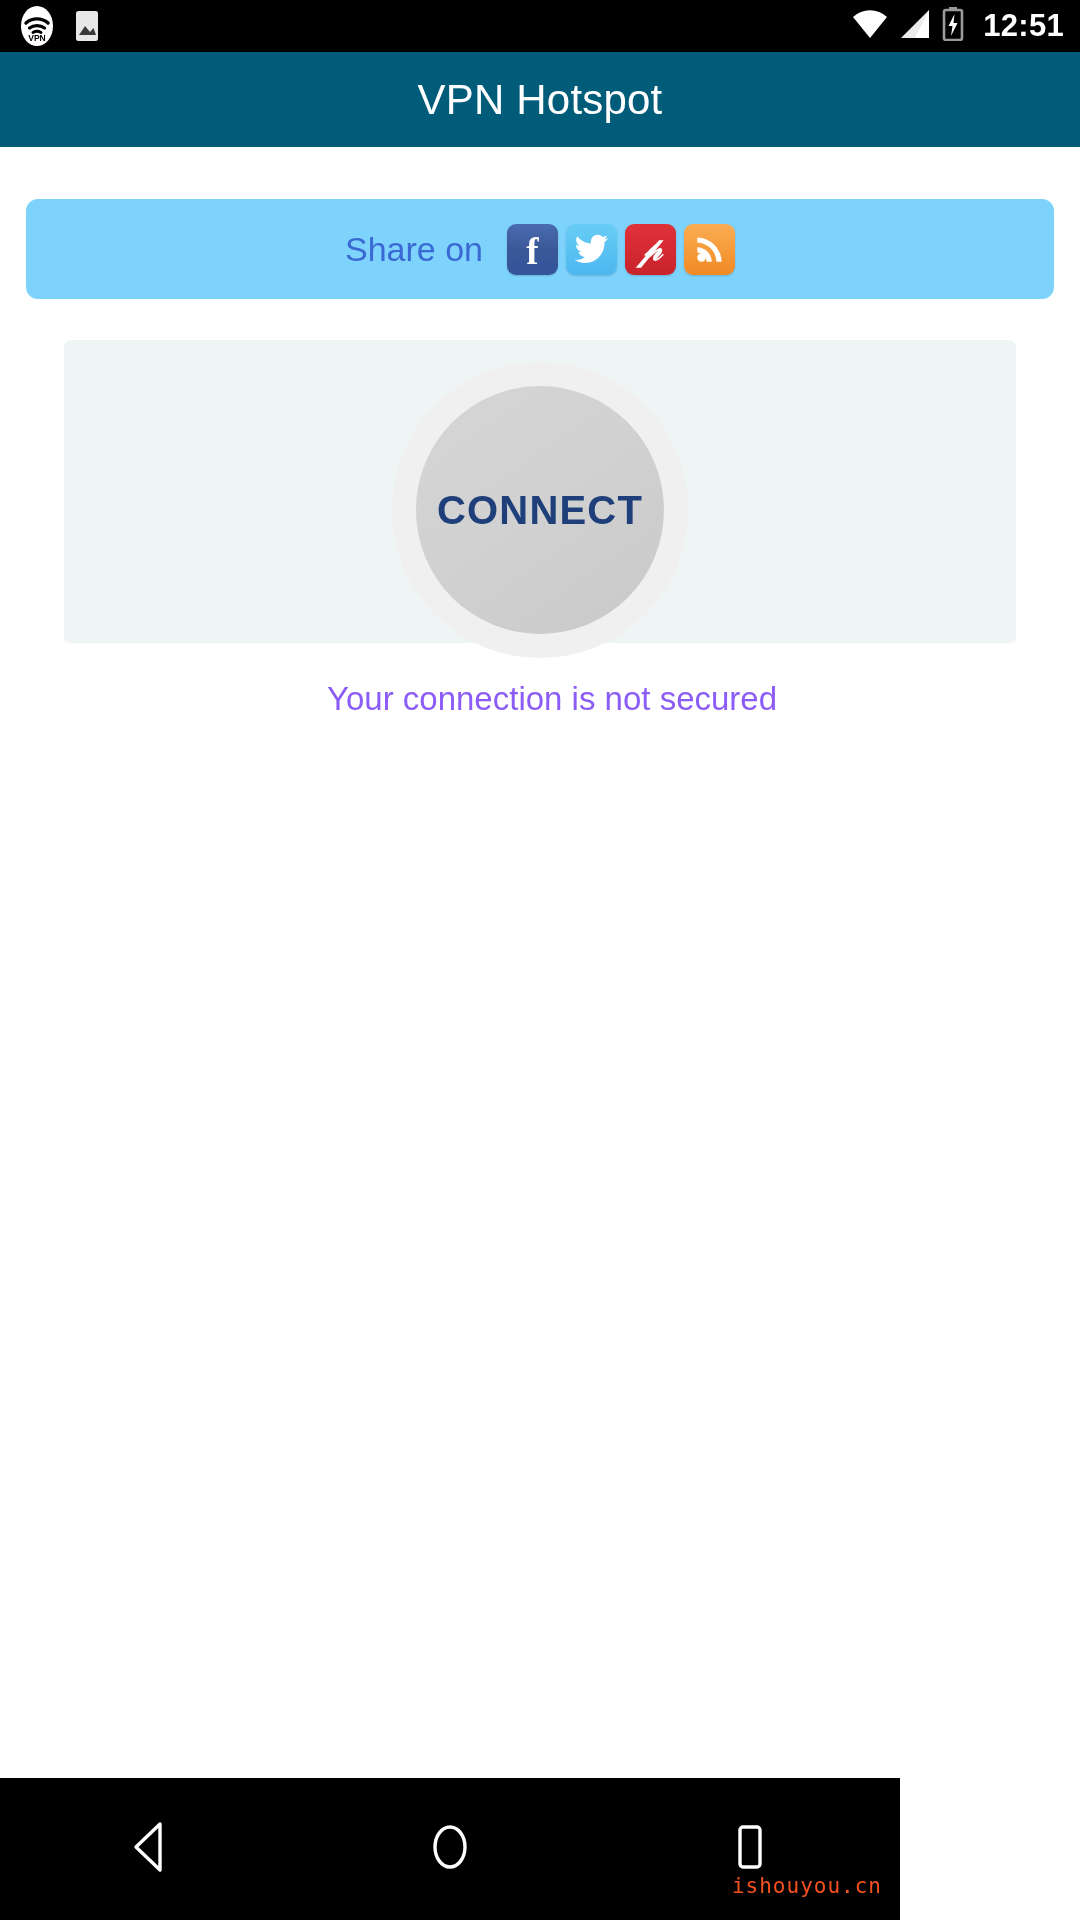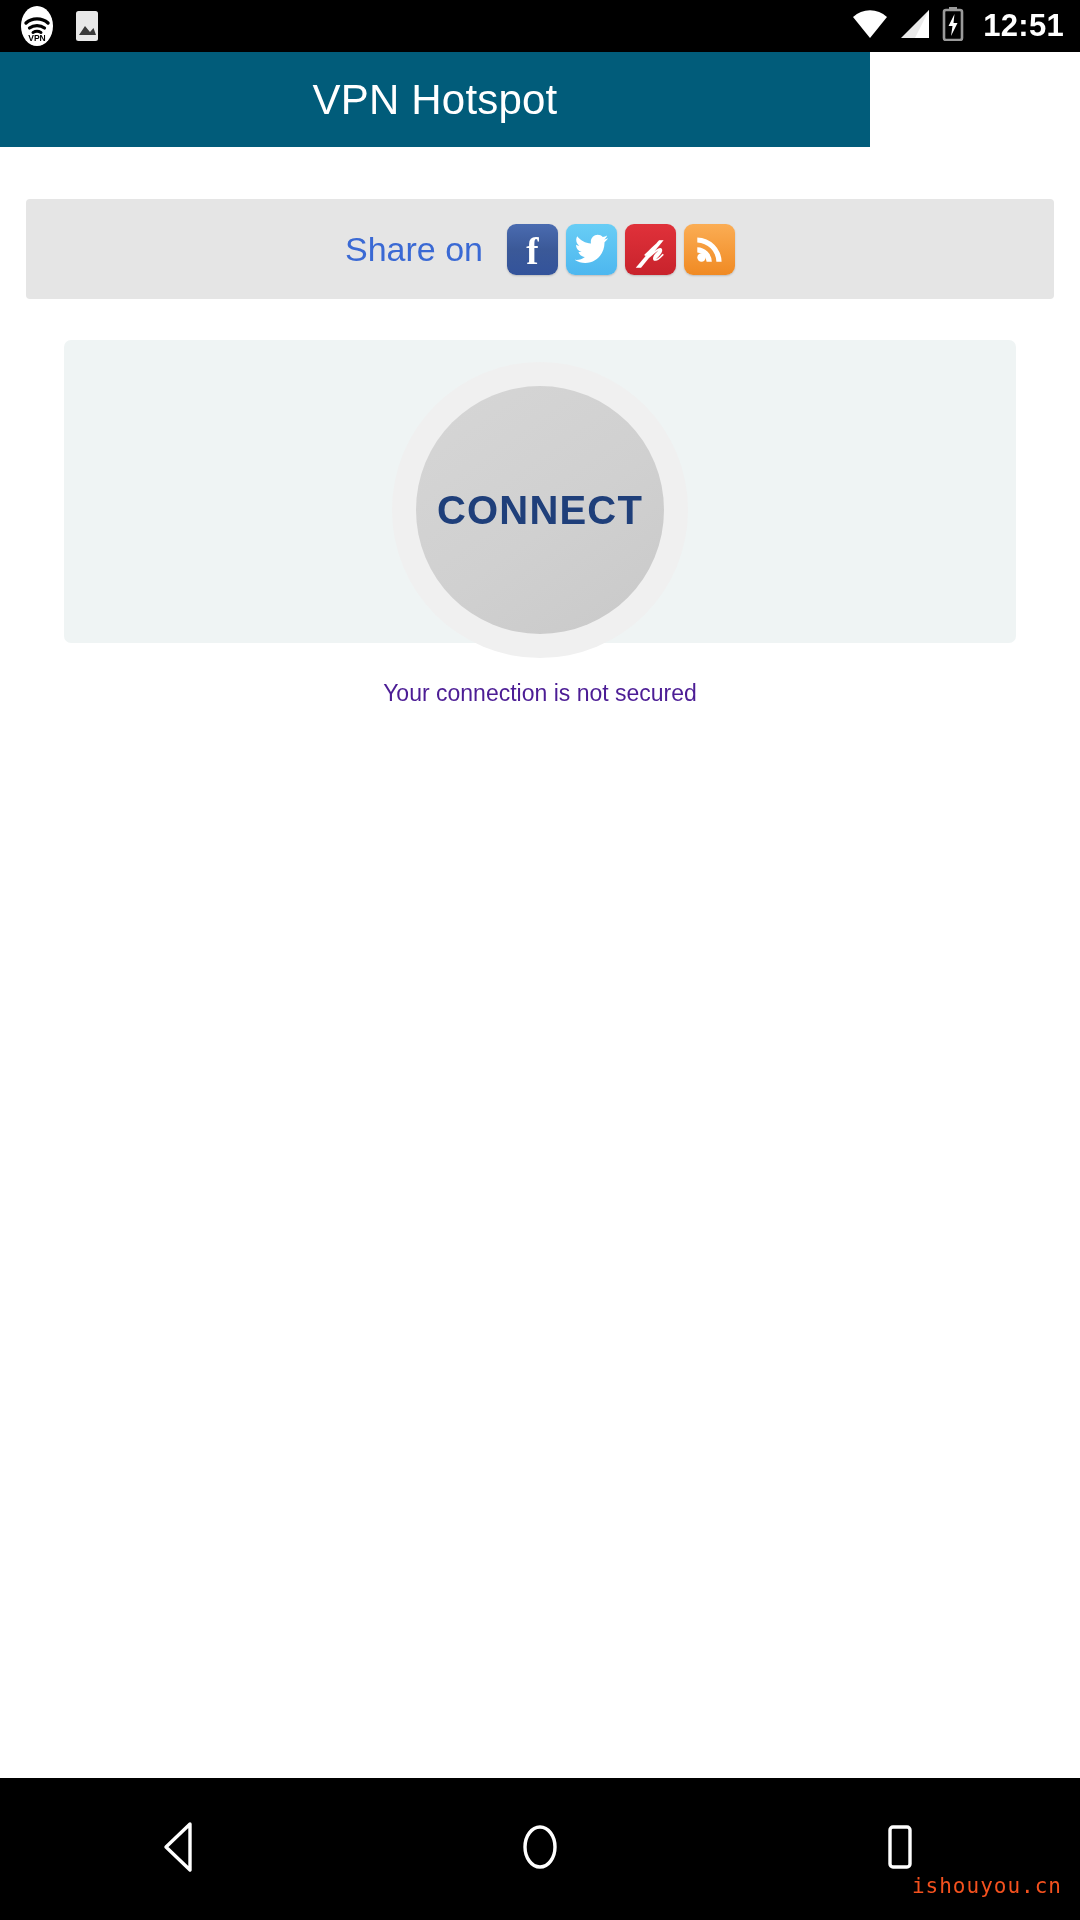--- a/index.html
+++ b/index.html
@@ -21,33 +21,33 @@
   .sb-right { margin-left:auto; display:flex; align-items:center; gap:11px; }
   .sb-time {
     color:#ffffff; font-size:31px; font-weight:700; letter-spacing:0.3px;
     margin-left:8px; font-family:"Liberation Sans", sans-serif;
   }
   .vpn-ico { width:42px; height:42px; position:relative; }
   .img-ico { width:34px; height:34px; }
 
   
   .appbar {
-    position:absolute; top:52px; left:0; width:870px; height:95px;
+    position:absolute; top:52px; left:0; width:1080px; height:95px;
     background:#015c7a; display:flex; align-items:center; justify-content:center;
   }
   .appbar-title {
     color:#ffffff; font-size:42px; font-weight:400; letter-spacing:0.2px;
   }
 
   
   .content { position:absolute; top:147px; left:0; width:1080px; bottom:142px; background:#ffffff; }
 
   .share-card {
     position:absolute; top:52px; left:26px; width:1028px; height:100px;
-    background:#e5e5e5; border-radius:4px;
+    background:#7dd3fc; border-radius:12px;
     display:flex; align-items:center; justify-content:center;
   }
   .share-label {
     color:#3a69d4; font-size:34px; font-weight:400; margin-right:24px;
   }
   .share-icons { display:flex; align-items:center; gap:8px; }
   .sh-btn {
     width:51px; height:51px; border-radius:9px;
     display:flex; align-items:center; justify-content:center;
     cursor:pointer; position:relative; overflow:hidden;
@@ -86,27 +86,27 @@
     position:absolute; top:24px; left:24px; width:248px; height:248px;
     border-radius:50%;
     background:linear-gradient(145deg,#d6d6d6 0%,#d0d0d0 55%,#c9c9c9 100%);
     display:flex; align-items:center; justify-content:center;
     cursor:pointer; border:none;
   }
   .connect-text {
     color:#1f3f7a; font-size:40px; font-weight:700; letter-spacing:1.2px;
   }
   .connect-status {
-    position:absolute; top:340px; left:0; width:100%; text-align:center;
-    color:#4c1d95; font-size:23px; font-weight:400;
+    position:absolute; top:340px; left:12px; width:100%; text-align:center;
+    color:#8b5cf6; font-size:33px; font-weight:400;
   }
 
   
   .navbar {
-    position:absolute; bottom:0; left:0; width:1080px; height:142px;
+    position:absolute; bottom:0; left:0; width:900px; height:142px;
     background:#000000; display:flex; align-items:center;
   }
   .nav-btn {
     flex:1; display:flex; align-items:center; justify-content:center;
     height:100%; cursor:pointer;
   }
   .watermark {
     position:absolute; right:18px; bottom:22px;
     color:#f4511e; font-size:21px; letter-spacing:1px;
     font-family:"DejaVu Sans Mono", monospace;

